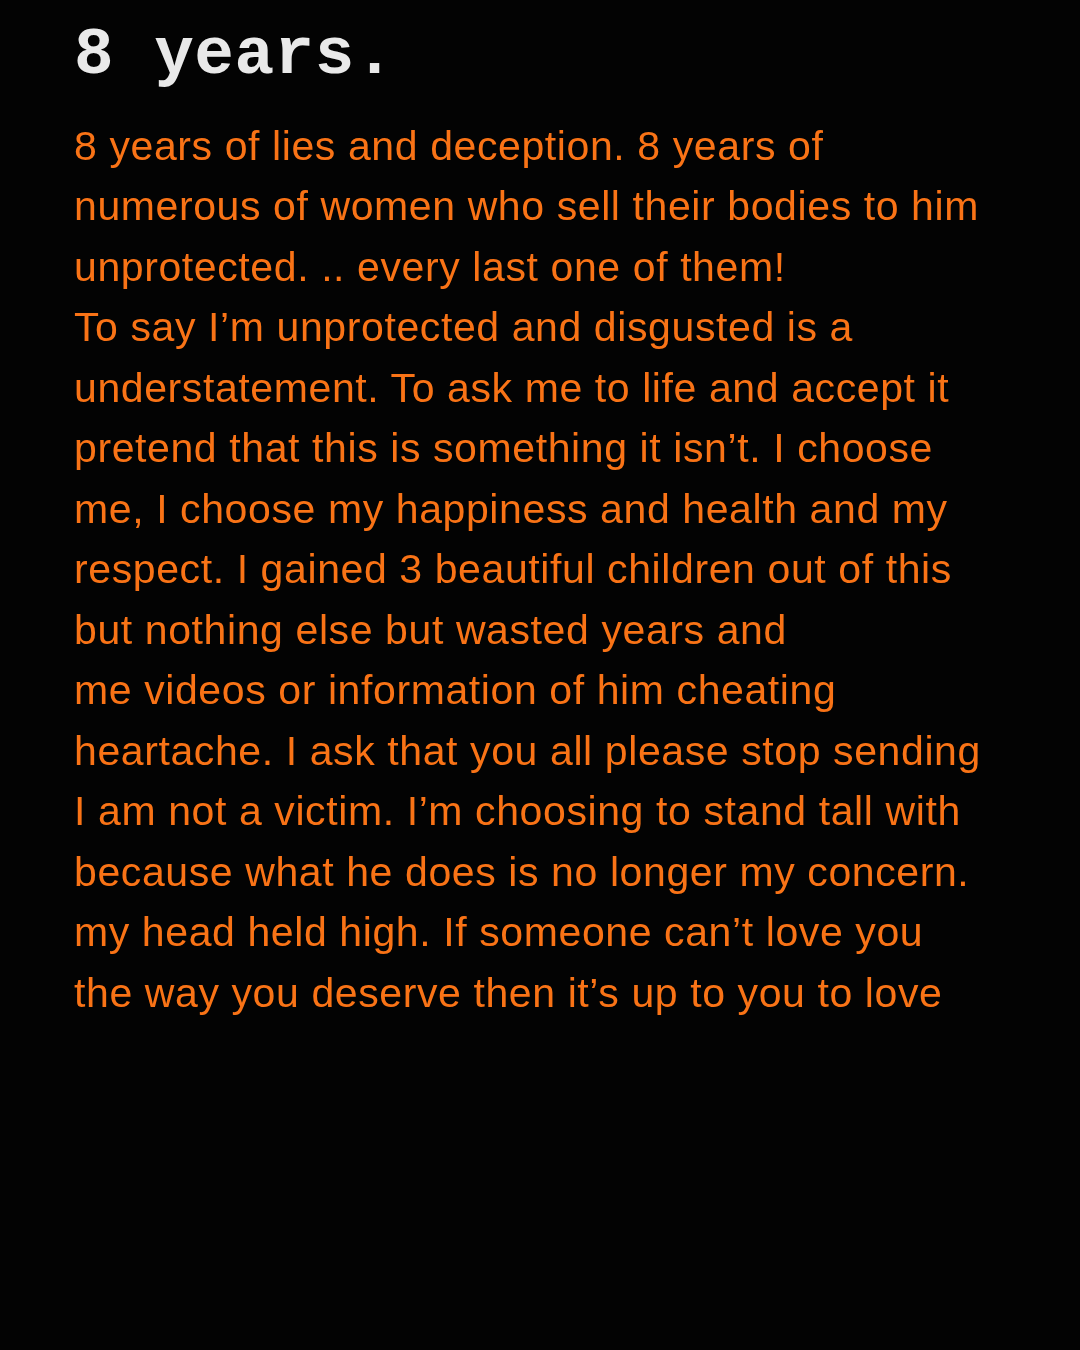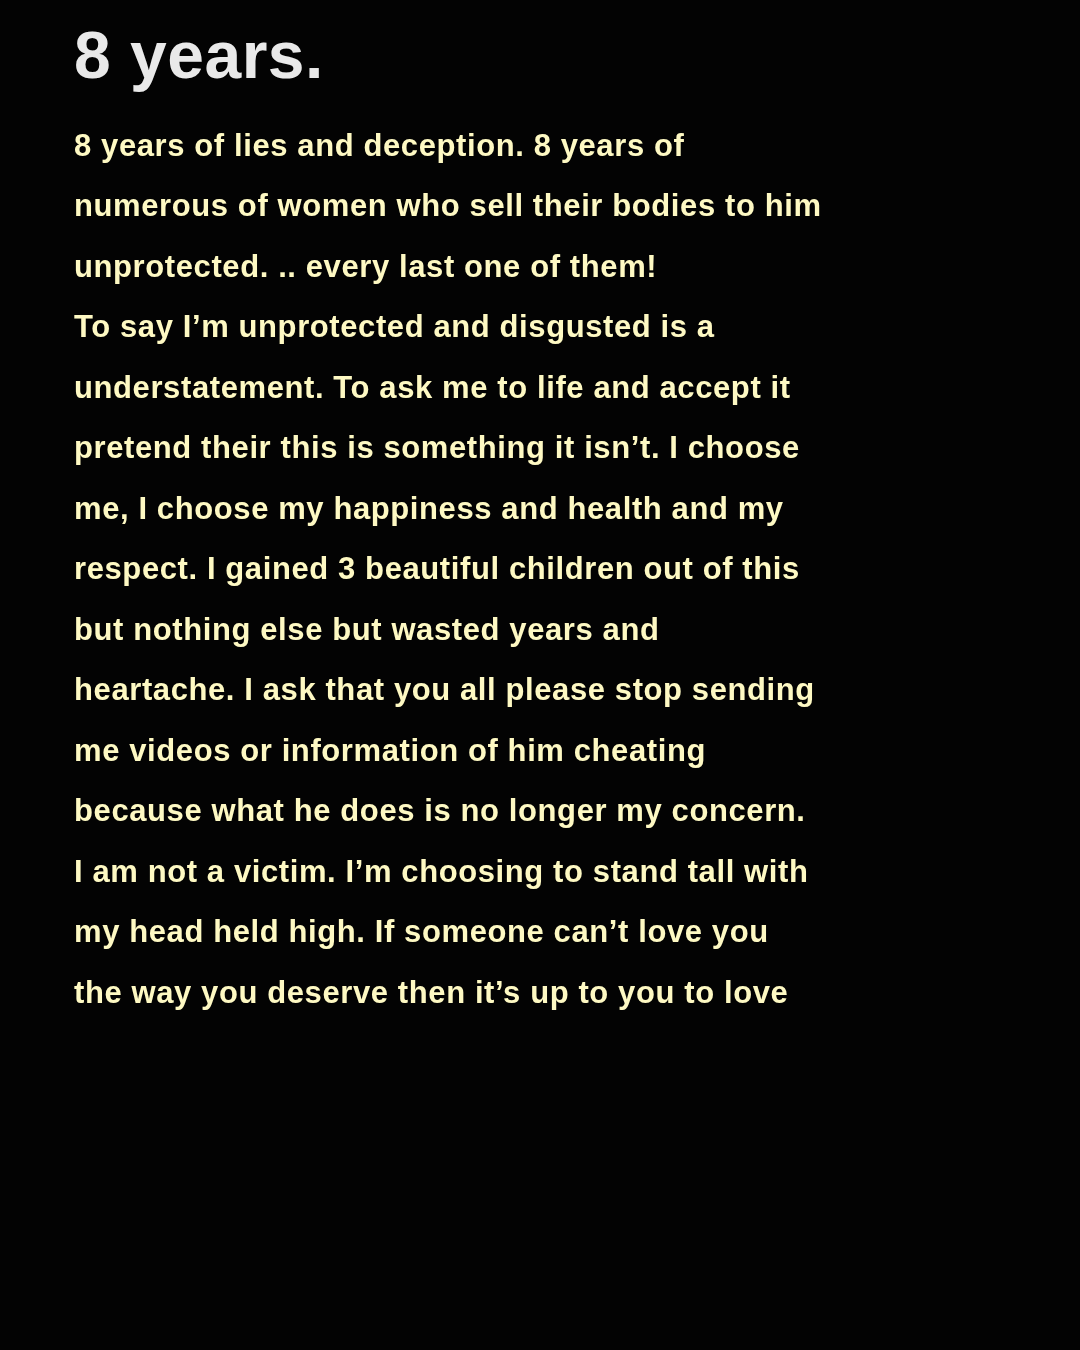--- a/index.html
+++ b/index.html
@@ -19,45 +19,46 @@
     height: 1350px;
     padding: 18px 60px 0 74px;
   }
   .post-title {
     margin: 0 0 22px 0;
     font-size: 66px;
     font-weight: 700;
     letter-spacing: 0.5px;
     line-height: 1.15;
     color: #e9e9e9;
+    font-family: Liberation Mono, monospace;
   }
   .body-line {
-    font-size: 31px;
-    font-weight: 700;
+    font-size: 41px;
+    font-weight: 400;
     letter-spacing: 0.6px;
     line-height: 60.5px;
     white-space: nowrap;
-    color: #fef9c3;
+    color: #f97316;
   }
 </style>
 </head>
 <body>
 
 <div class="post">
   <h1 class="post-title">8 years.</h1>
   <div>
     <div class="body-line">8 years of lies and deception. 8 years of</div>
     <div class="body-line">numerous of women who sell their bodies to him</div>
     <div class="body-line">unprotected. .. every last one of them!</div>
     <div class="body-line">To say I’m unprotected and disgusted is a</div>
     <div class="body-line">understatement. To ask me to life and accept it</div>
-    <div class="body-line">pretend their this is something it isn’t. I choose</div>
+    <div class="body-line">pretend that this is something it isn’t. I choose</div>
     <div class="body-line">me, I choose my happiness and health and my</div>
     <div class="body-line">respect. I gained 3 beautiful children out of this</div>
     <div class="body-line">but nothing else but wasted years and</div>
+    <div class="body-line">me videos or information of him cheating</div>
     <div class="body-line">heartache. I ask that you all please stop sending</div>
-    <div class="body-line">me videos or information of him cheating</div>
+    <div class="body-line">I am not a victim. I’m choosing to stand tall with</div>
     <div class="body-line">because what he does is no longer my concern.</div>
-    <div class="body-line">I am not a victim. I’m choosing to stand tall with</div>
     <div class="body-line">my head held high. If someone can’t love you</div>
     <div class="body-line">the way you deserve then it’s up to you to love</div>
   </div>
 </div>
 
 </body></html>

